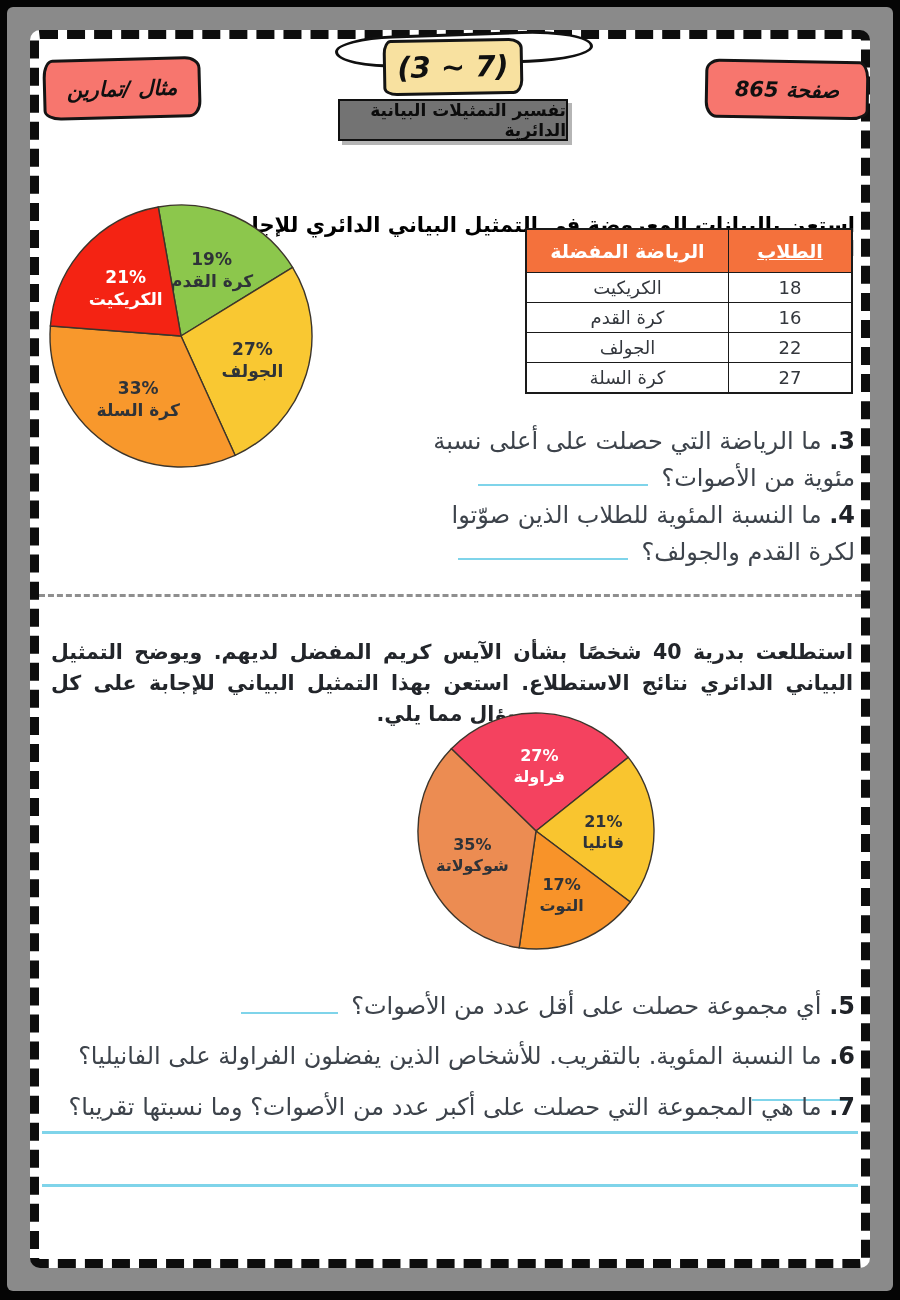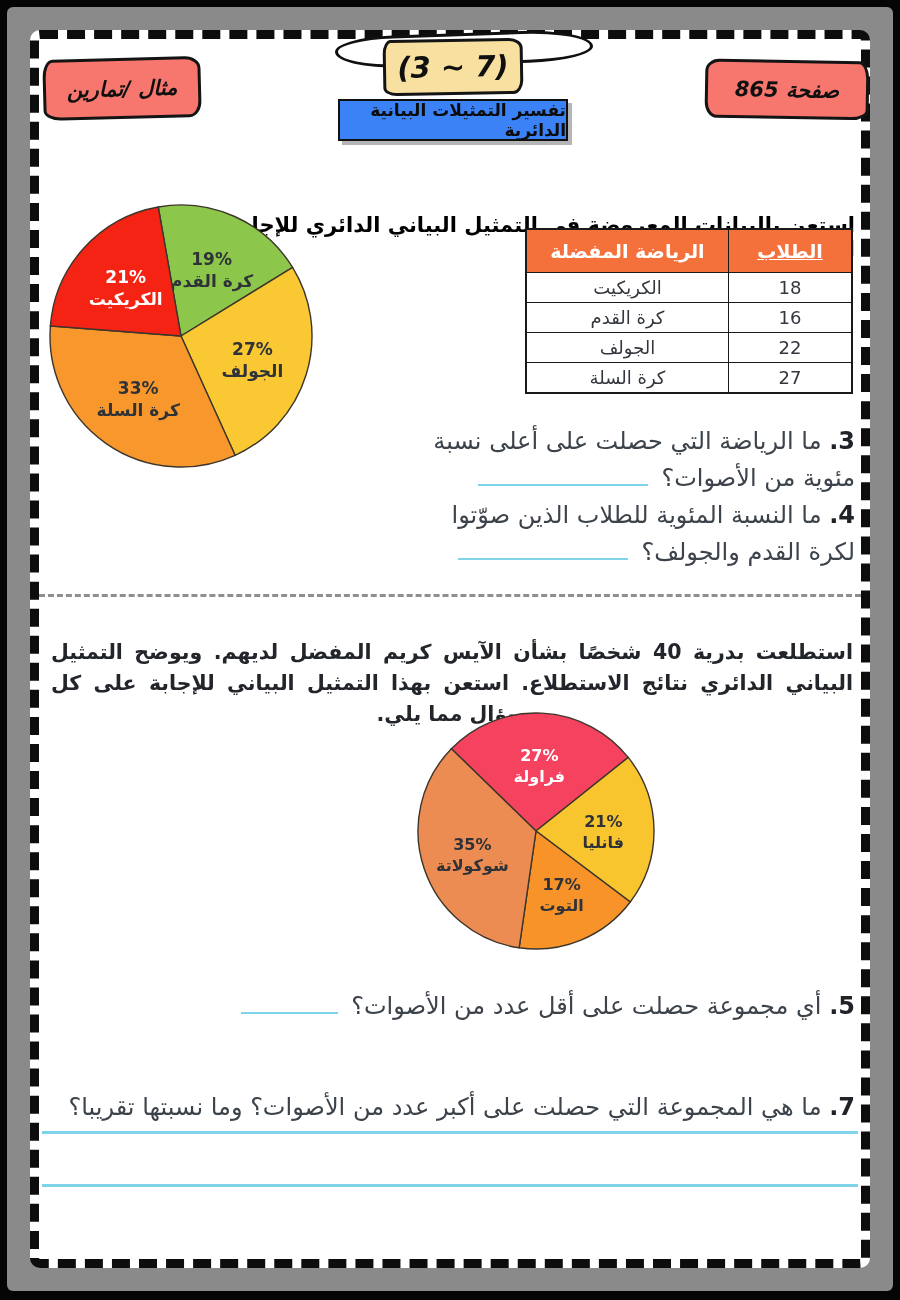--- a/index.html
+++ b/index.html
@@ -13,21 +13,21 @@
           border:3px solid #101010;border-radius:45% 55% 50% 50%/90% 110% 90% 110%;transform:rotate(-2deg);}
   .banner{position:absolute;display:flex;align-items:center;justify-content:center;
           border:3px solid #141414;color:#101010;font-weight:bold;font-style:italic;}
   .banner-left{left:4px;top:19px;width:152px;height:55px;background:#f7766e;
                border-radius:10px 16px 12px 18px/18px 12px 16px 10px;transform:rotate(-1.5deg);font-size:21px;}
   .banner-right{left:666px;top:21px;width:158px;height:53px;background:#f7766e;
                 border-radius:14px 10px 18px 12px/12px 18px 10px 16px;transform:rotate(1deg);font-size:21px;}
   .banner-center{left:344px;top:0px;width:134px;height:50px;background:#f8e1a0;
                  border-radius:8px 14px 10px 14px/14px 10px 14px 8px;transform:rotate(-1deg);
                  font-size:29px;direction:ltr;}
-  .title-box{position:absolute;left:299px;top:60px;width:226px;height:38px;background:#3b82f6;
+  .title-box{position:absolute;left:299px;top:60px;width:226px;height:38px;background:#737373;
              border:2.5px solid #101010;box-shadow:4px 4px 0 #b5b5b5;display:flex;align-items:center;
              justify-content:center;font-weight:bold;font-size:17px;color:#0c0c0c;}
   
   .intro1{position:absolute;top:128px;right:6px;left:110px;text-align:right;
           font-weight:bold;font-size:21px;color:#000000;margin-top:46px;}
   .pie-box{position:absolute;}
   #pie1-box{left:2px;top:157px;}
   #pie2-box{left:372px;top:667px;}
   .data-table{position:absolute;top:189px;right:8px;width:328px;border-collapse:collapse;
               border:2.5px solid #1a1a1a;font-size:18px;color:#33373d;background:#fff;}
@@ -141,20 +141,25 @@
             <path d="M 125 125 L 108.17 241.79 A 118 118 0 0 1 40.40 42.73 Z" fill="#ec8c52" stroke="#3c352b" stroke-width="1.4"></path>
             <text x="61.3" y="143.7" text-anchor="middle" font-size="16" font-weight="bold" fill="#2f3338"><tspan x="61.3">35%</tspan><tspan x="61.3" dy="20.8">شوكولاتة</tspan></text>
           </svg>
       </div>
 
       <div class="question" id="q5">
         <span class="qnum">5.</span>
         <span>أي مجموعة حصلت على أقل عدد من الأصوات؟</span>
         <span class="blank w97" style="border-bottom-color: rgb(127, 212, 234);"></span>
       </div>
+      <div class="question" id="q6">
+        <span class="qnum">6.</span>
+        <span>ما النسبة المئوية. بالتقريب. للأشخاص الذين يفضلون الفراولة على الفانيليا؟</span>
+        <span class="blank w97" style="border-bottom-color: rgb(127, 212, 234);"></span>
+      </div>
       <div class="question" id="q7">
         <span class="qnum">7.</span>
         <span>ما هي المجموعة التي حصلت على أكبر عدد من الأصوات؟ وما نسبتها تقريبا؟</span>
       </div>
 
       <div class="answer-line" id="line1" style="border-top-color: rgb(127, 212, 234);"></div>
       <div class="answer-line" id="line2" style="border-top-color: rgb(127, 212, 234);"></div>
 
     </div>
   </div>

